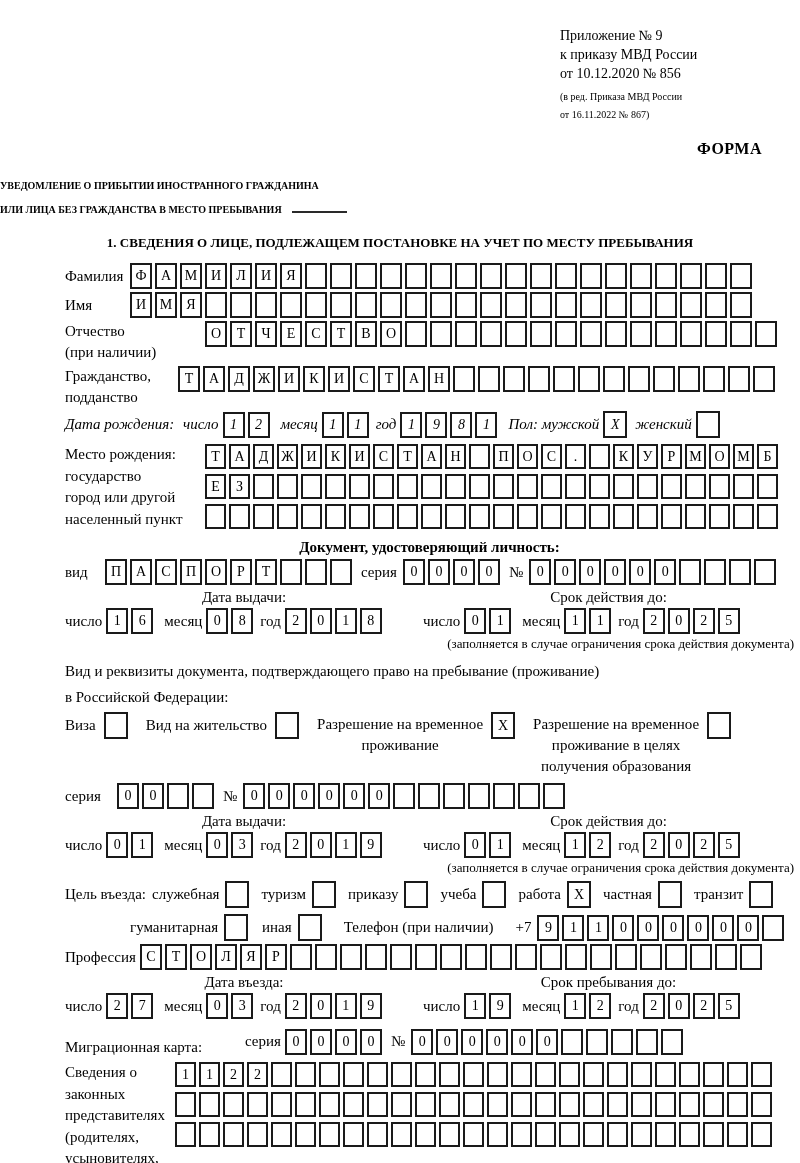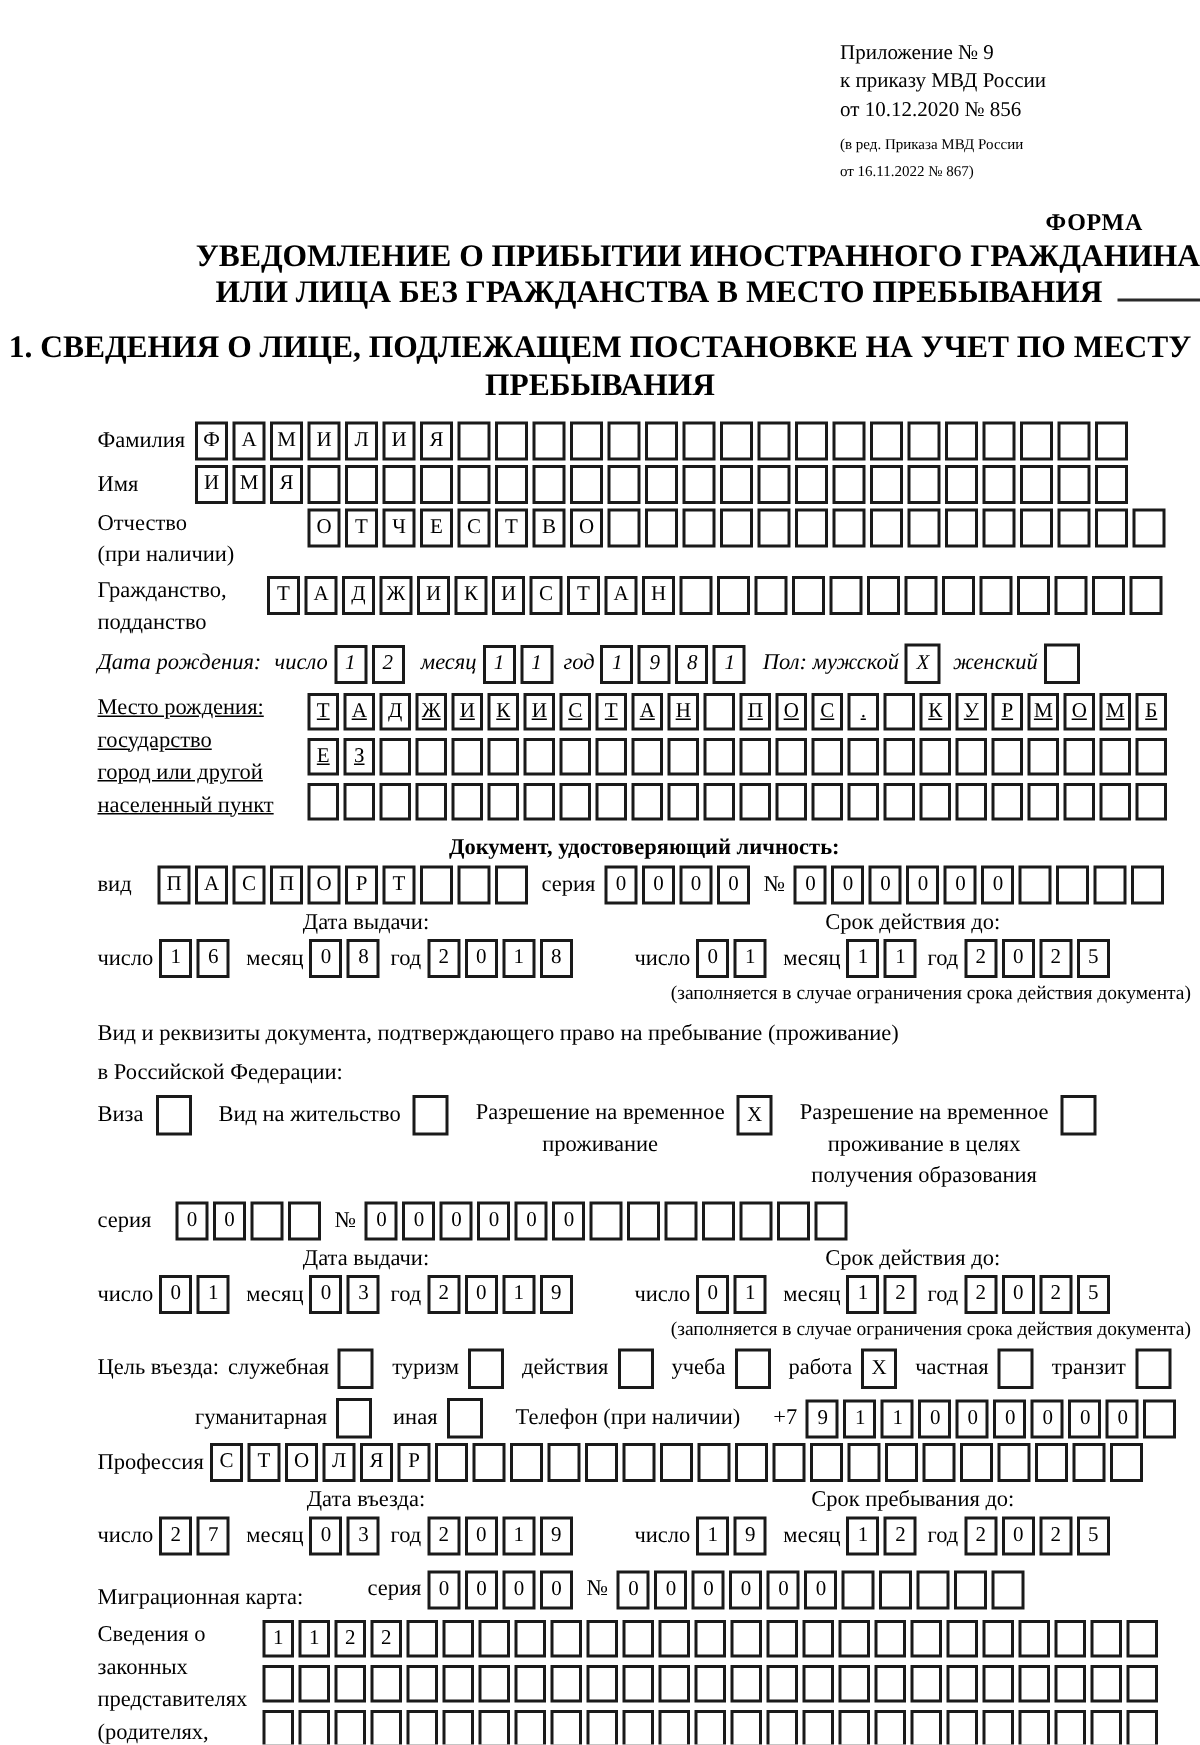--- a/index.html
+++ b/index.html
@@ -5,23 +5,23 @@
   html,body{margin:0;padding:0;}
   body{
     width:800px;height:1163px;overflow:hidden;background:#ffffff;color:#000;
     font-family:"Liberation Serif","DejaVu Serif",serif;font-size:15px;
   }
   .page{position:relative;width:800px;height:1163px;}
   .docheader{margin:26px 0 0 560px;font-size:14px;line-height:19px;}
   .docheader .small{font-size:10px;line-height:18px;}
   .docheader .gap{margin-top:5px;}
   .forma{margin-top:16px;padding-right:38px;text-align:right;font-weight:bold;font-size:16px;letter-spacing:.5px;}
-  .title{text-align:right;font-weight:bold;font-size:21px;line-height:24px;}
+  .title{margin-top:16px;text-align:left;font-weight:bold;font-size:10px;line-height:24px;}
   .blankline{display:inline-block;width:55px;border-bottom:2px solid #2a2a2a;margin-left:10px;}
-  .sect{margin-top:13px;text-align:center;font-weight:bold;font-size:21px;}
+  .sect{margin-top:13px;text-align:center;font-weight:bold;font-size:13px;}
   .form{margin:12px 6px 0 65px;}
   .frow{display:flex;align-items:center;margin:3px 0;flex-wrap:nowrap;}
   .frow.top{align-items:flex-start;}
   .lab{flex:none;line-height:21px;}
   .w65{width:65px;} .w75{width:75px;} .w113{width:113px;} .w140{width:140px;} .w110{width:110px;} .w180{width:180px;margin-top:12px;} .w45{width:40px;}
   .cells{display:inline-flex;flex:none;}
   .cell{
     display:inline-flex;align-items:center;justify-content:center;box-sizing:border-box;
     width:22px;height:26px;border:2px solid #1a1a1a;margin-right:3px;
     font-size:14px;flex:none;background:#fff;
@@ -226,21 +226,21 @@
       <span class="dlab mll">Пол: мужской</span>
       <span class="cells chk">
           <span class="cell">X</span>
         </span>
       <span class="dlab mll">женский</span>
       <span class="cells chk">
           <span class="cell"></span>
         </span>
     </div>
 
-    <div class="frow top" style="margin-top:6px;text-decoration:underline;">
+    <div class="frow top" style="margin-top:6px;">
       <span class="lab w140 replabel">
         <div>Место рождения:</div>
         <div>государство</div>
         <div>город или другой</div>
         <div>населенный пункт</div>
       </span>
       <span class="boxcol">
         <span class="cells sm">
             <span class="cell">Т</span>
             <span class="cell">А</span>
@@ -524,21 +524,21 @@
     <div class="purpose">
       <span class="plab first">Цель въезда:</span>
       <span class="plab first">служебная</span>
       <span class="cells chk">
           <span class="cell"></span>
         </span>
       <span class="plab">туризм</span>
       <span class="cells chk">
           <span class="cell"></span>
         </span>
-      <span class="plab">действия</span>
+      <span class="plab">приказу</span>
       <span class="cells chk">
           <span class="cell"></span>
         </span>
       <span class="plab">учеба</span>
       <span class="cells chk">
           <span class="cell"></span>
         </span>
       <span class="plab">работа</span>
       <span class="cells chk">
           <span class="cell">X</span>

